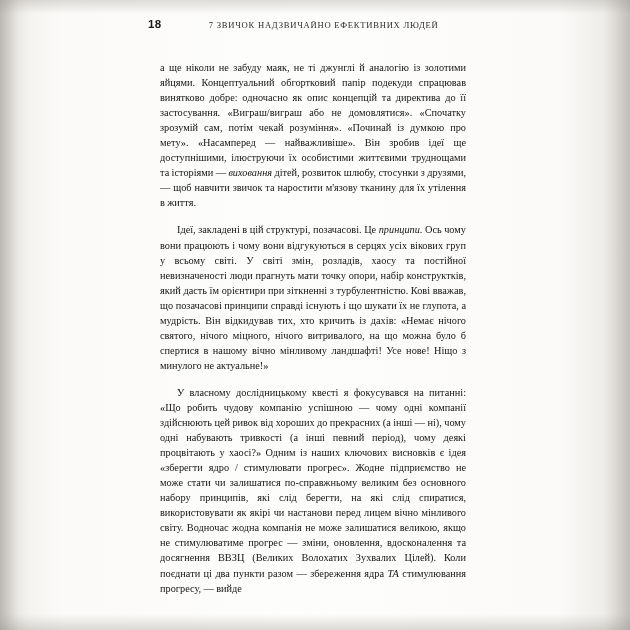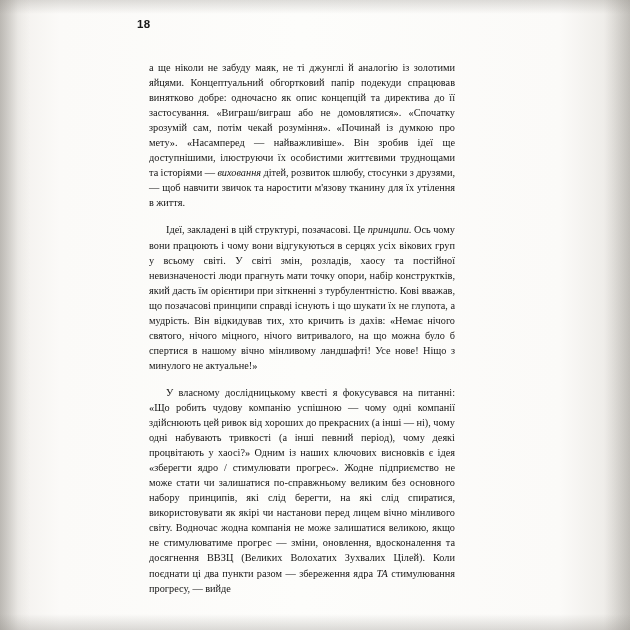--- a/index.html
+++ b/index.html
@@ -24,21 +24,21 @@
   .paper {
     position: absolute;
     left: 0;
     top: 0;
     right: 0;
     bottom: 0;
     background: transparent;
   }
   .content {
     position: absolute;
-    left: 137px;
+    left: 148px;
     top: 18px;
     width: 330px;
   }
   .running-head {
     display: flex;
     align-items: baseline;
     gap: 14px;
     height: 20px;
     margin-bottom: 22px;
   }
@@ -114,20 +114,21 @@
 </style>
 </head>
 <body>
 
 <div class="page">
   <div class="paper"></div>
 
   <div class="content">
     <div class="running-head">
       <span class="folio">18</span>
+      <span class="head-title">7 ЗВИЧОК НАДЗВИЧАЙНО ЕФЕКТИВНИХ ЛЮДЕЙ</span>
     </div>
 
     <div class="body-text">
       <p class="first">а ще ніколи не забуду маяк, не ті джунглі й аналогію із золотими яйцями. Концептуальний обгортковий папір подекуди спрацював винятково добре: одночасно як опис концепцій та директива до її застосування. «Виграш/виграш або не домовлятися». «Спочатку зрозумій сам, потім чекай розуміння». «Починай із думкою про мету». «Насамперед — найважливіше». Він зробив ідеї ще доступнішими, ілюструючи їх особистими життєвими труднощами та історіями — <em>виховання</em> дітей, розвиток шлюбу, стосунки з друзями, — щоб навчити звичок та наростити м'язову тканину для їх утілення в життя.</p>
       <p>Ідеї, закладені в цій структурі, позачасові. Це <em>принципи</em>. Ось чому вони працюють і чому вони відгукуються в серцях усіх вікових груп у всьому світі. У світі змін, розладів, хаосу та постійної невизначеності люди прагнуть мати точку опори, набір конструктків, який дасть їм орієнтири при зіткненні з турбулентністю. Кові вважав, що позачасові принципи справді існують і що шукати їх не глупота, а мудрість. Він відкидував тих, хто кричить із дахів: «Немає нічого святого, нічого міцного, нічого витривалого, на що можна було б спертися в нашому вічно мінливому ландшафті! Усе нове! Ніщо з минулого не актуальне!»</p>
       <p>У власному дослідницькому квесті я фокусувався на питанні: «Що робить чудову компанію успішною — чому одні компанії здійснюють цей ривок від хороших до прекрасних (а інші — ні), чому одні набувають тривкості (а інші певний період), чому деякі процвітають у хаосі?» Одним із наших ключових висновків є ідея «зберегти ядро / стимулювати прогрес». Жодне підприємство не може стати чи залишатися по-справжньому великим без основного набору принципів, які слід берегти, на які слід спиратися, використовувати як якірі чи настанови перед лицем вічно мінливого світу. Водночас жодна компанія не може залишатися великою, якщо не стимулюватиме прогрес — зміни, оновлення, вдосконалення та досягнення ВВЗЦ (Великих Волохатих Зухвалих Цілей). Коли поєднати ці два пункти разом — збереження ядра <em>ТА</em> стимулювання прогресу, — вийде</p>
     </div>
   </div>
 
   <div class="spine-shadow"></div>

